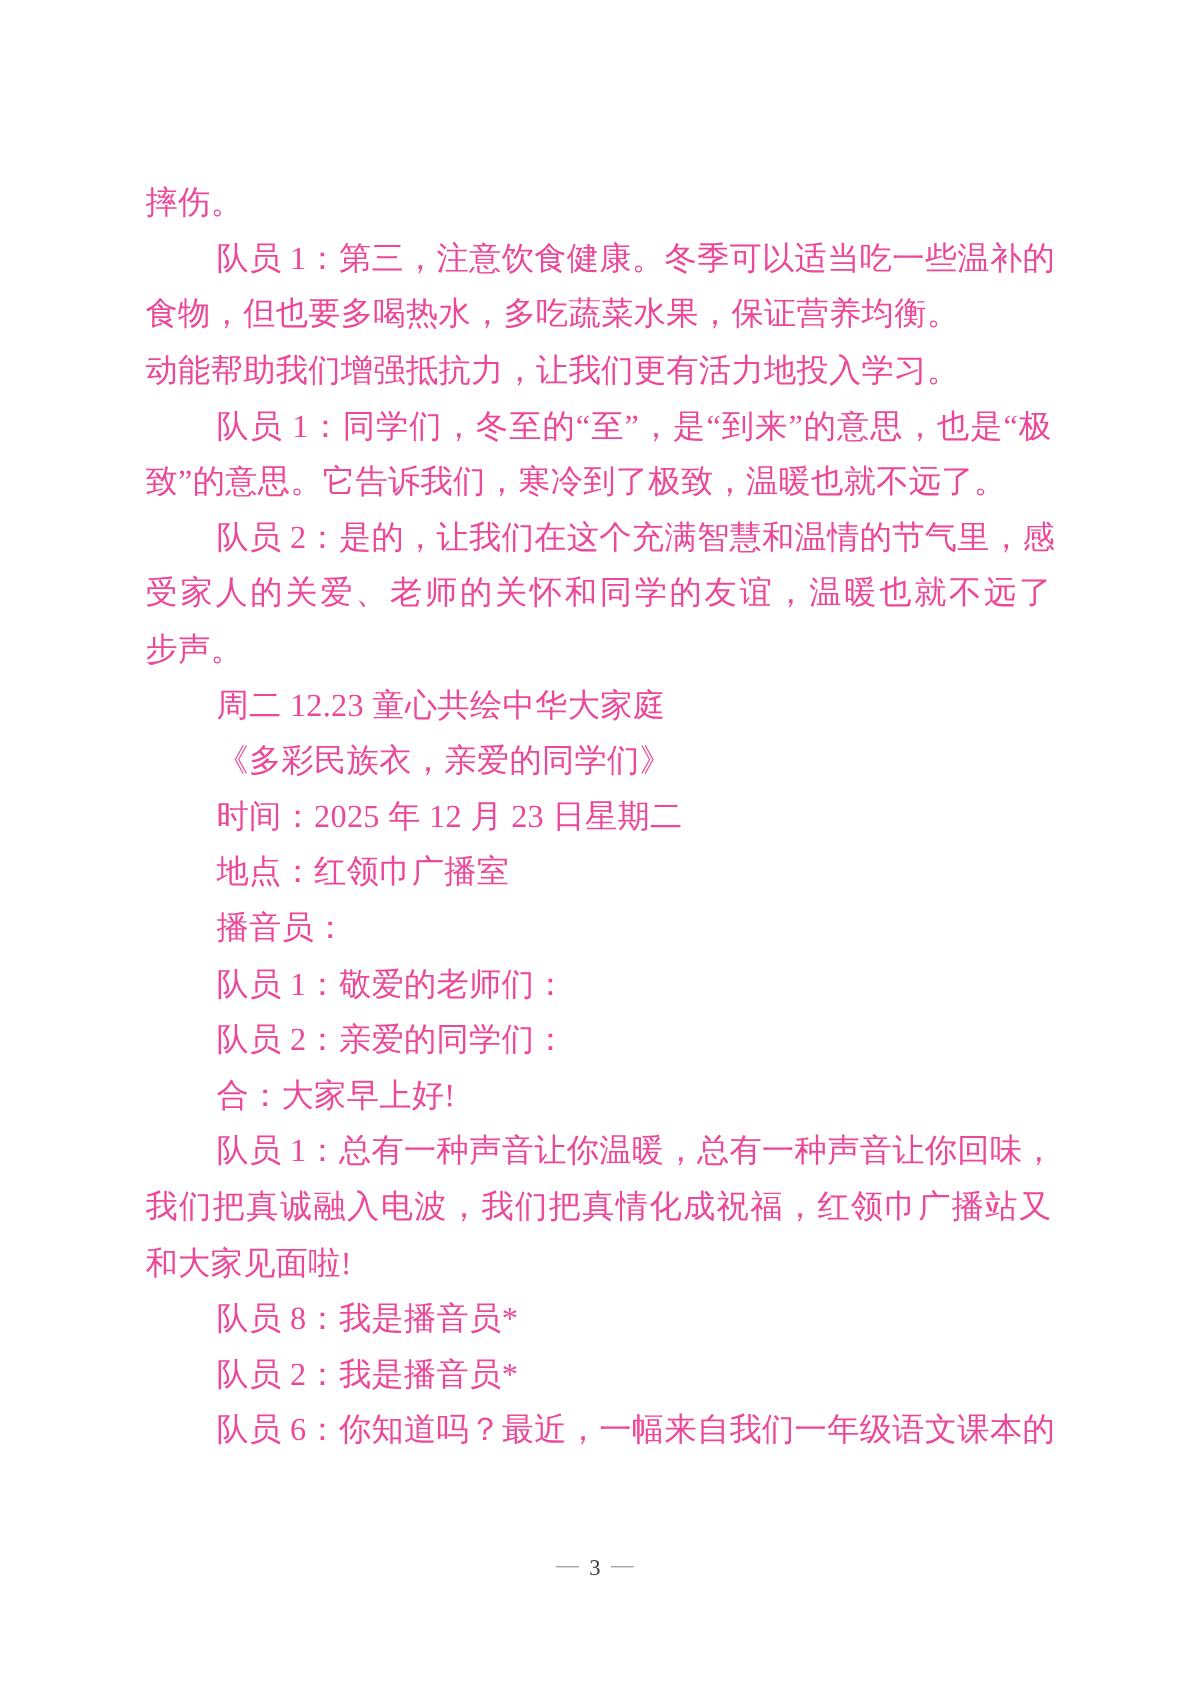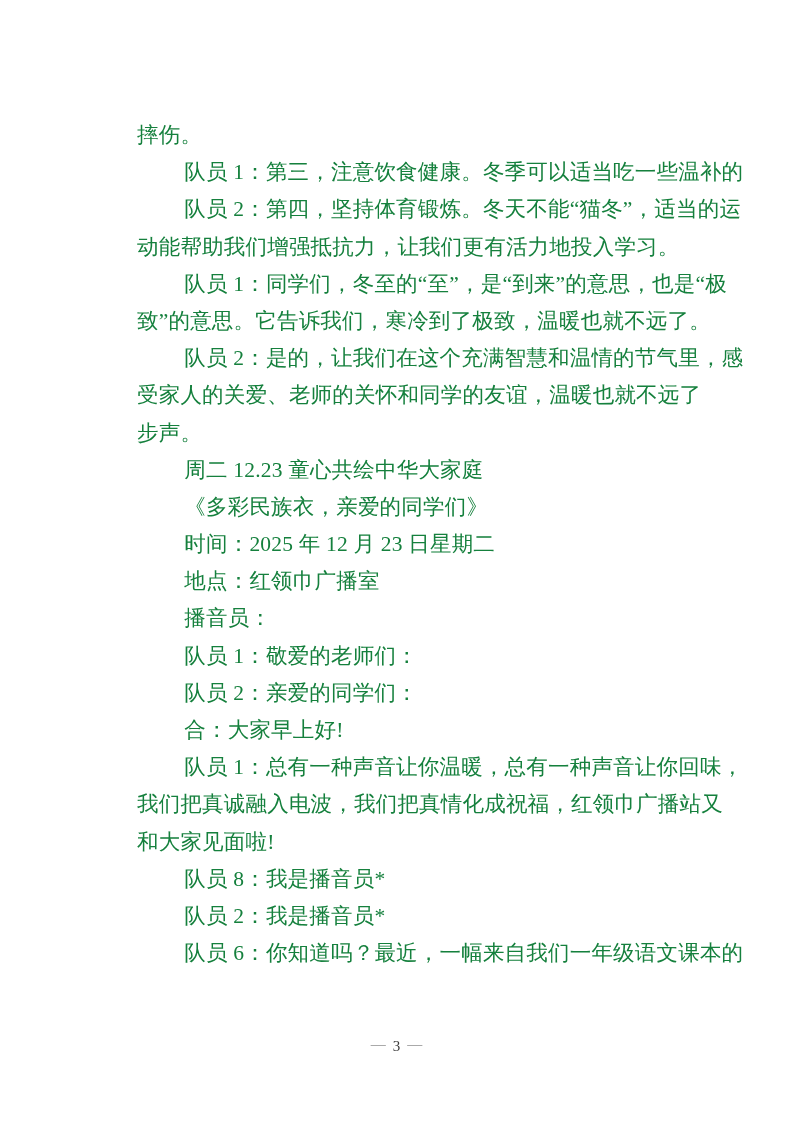--- a/index.html
+++ b/index.html
@@ -18,25 +18,24 @@
   .text-block {
     position: absolute;
     left: 97px;
     top: 117px;
     width: 604px;
   }
   .line {
     font-size: 21.5px;
     line-height: 37.2px;
     height: 37.2px;
-    color: #15803d;
+    color: #ec4899;
     white-space: nowrap;
     letter-spacing: 0.2px;
     text-align: left;
-    margin-left: 40px;
   }
   .line.indent {
     text-indent: 2.2em;
   }
   .line.fill {
     text-align: justify;
     text-align-last: justify;
   }
   .footer {
     position: absolute;
@@ -55,21 +54,21 @@
     top: -2px;
   }
 </style>
 </head>
 <body>
 
 <div class="page">
   <div class="text-block">
       <div class="line">摔伤。</div>
       <div class="line indent fill">队员 1：第三，注意饮食健康。冬季可以适当吃一些温补的</div>
-      <div class="line indent fill">队员 2：第四，坚持体育锻炼。冬天不能“猫冬”，适当的运</div>
+      <div class="line">食物，但也要多喝热水，多吃蔬菜水果，保证营养均衡。</div>
       <div class="line">动能帮助我们增强抵抗力，让我们更有活力地投入学习。</div>
       <div class="line indent fill">队员 1：同学们，冬至的“至”，是“到来”的意思，也是“极</div>
       <div class="line">致”的意思。它告诉我们，寒冷到了极致，温暖也就不远了。</div>
       <div class="line indent fill">队员 2：是的，让我们在这个充满智慧和温情的节气里，感</div>
       <div class="line fill">受家人的关爱、老师的关怀和同学的友谊，温暖也就不远了</div>
       <div class="line">步声。</div>
       <div class="line indent">周二 12.23 童心共绘中华大家庭</div>
       <div class="line indent">《多彩民族衣，亲爱的同学们》</div>
       <div class="line indent">时间：2025 年 12 月 23 日星期二</div>
       <div class="line indent">地点：红领巾广播室</div>

